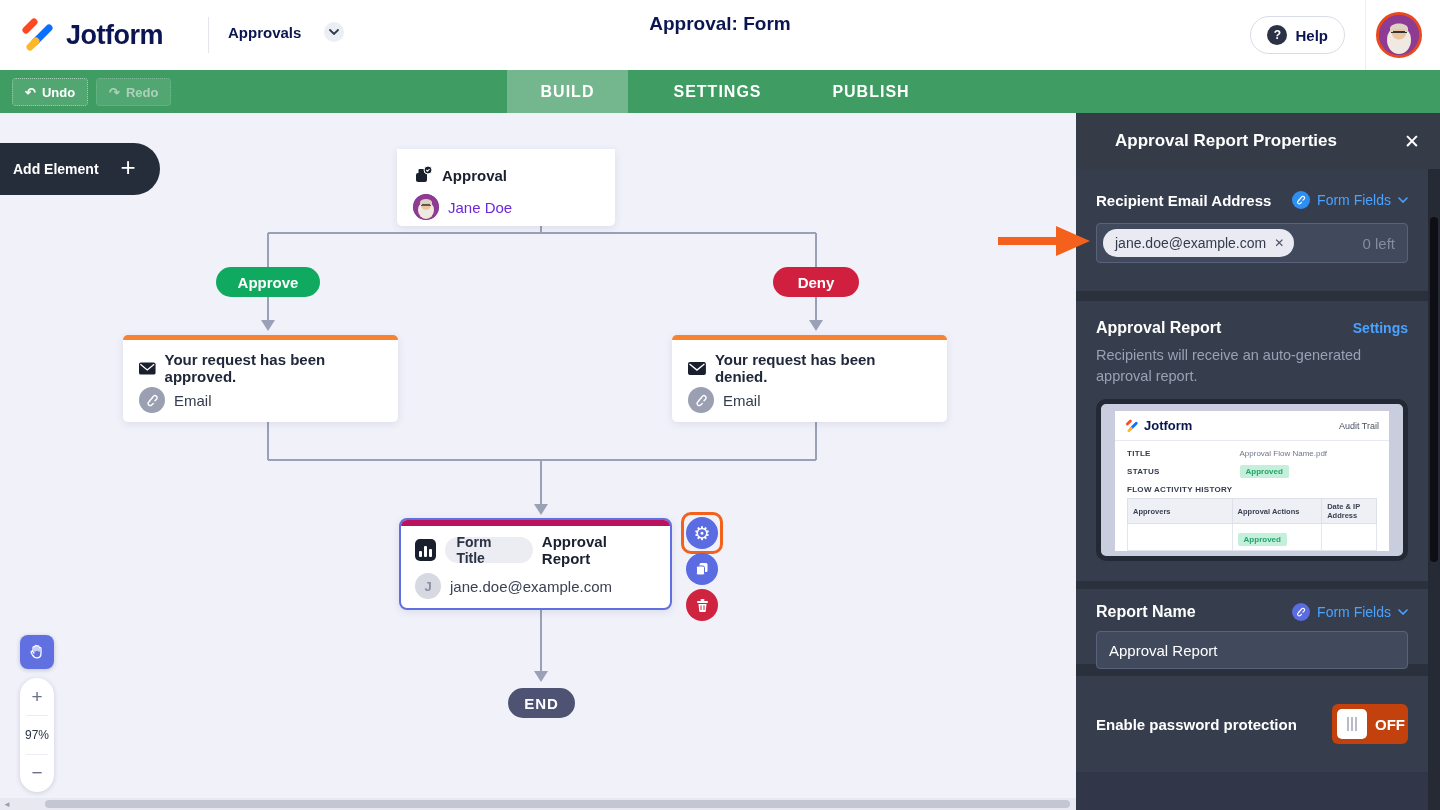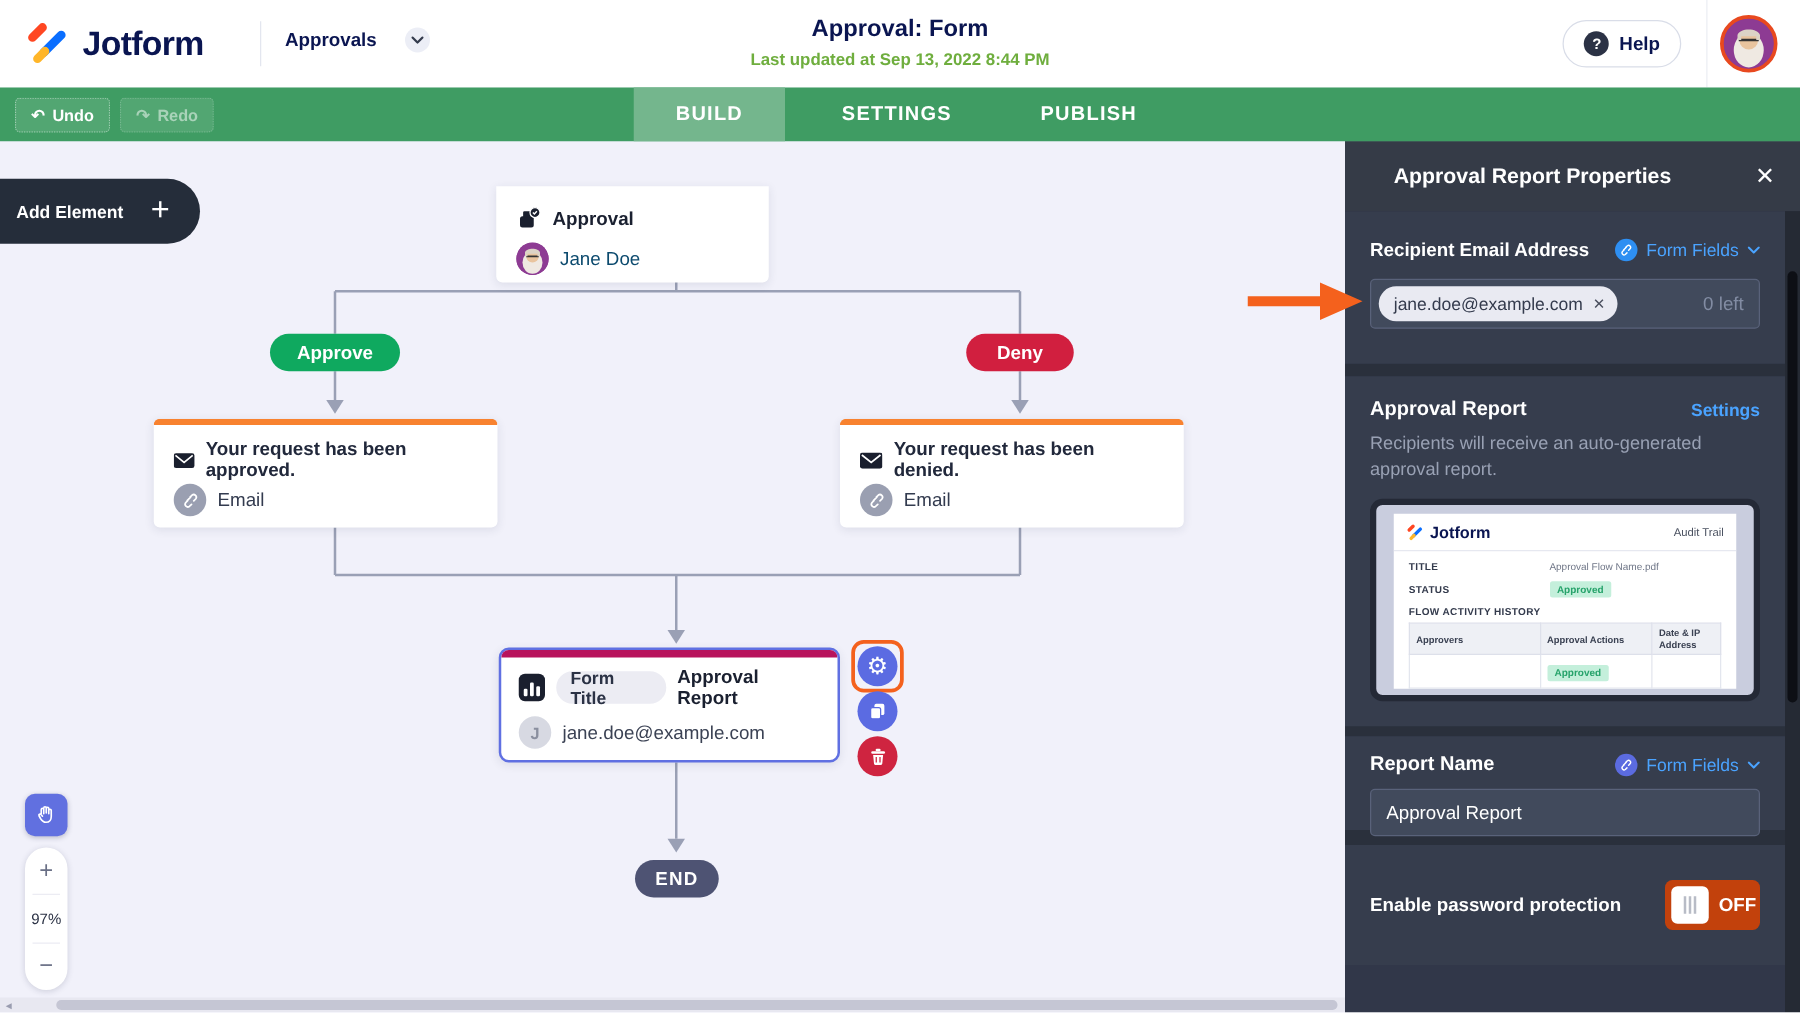--- a/index.html
+++ b/index.html
@@ -38,21 +38,21 @@
   .tab-publish { width:128px; }
 
   
   .canvas { position:absolute; left:0; top:113px; width:1440px; height:697px; background:#f1f1fa; }
   .connectors { position:absolute; left:0; top:0; z-index:1; }
 
   .node-card { position:absolute; background:#fff; border-radius:5px; box-shadow:0 2px 8px rgba(40,45,80,0.10); z-index:2; }
   .approval-node { left:397px; top:0; width:218px; height:77px; padding:10px 16px 0; border-radius:0 0 5px 5px;margin-top:36px; }
   .node-row { display:flex; align-items:center; gap:9px; height:32px; }
   .node-title { font-size:15px; font-weight:bold; color:#1a2030; }
-  .assignee-name { font-size:15px; color:#0c4a6e; }
+  .assignee-name { font-size:15px; color:#6d28d9; }
   .mini-avatar { width:26px; height:26px; border:none; }
 
   .branch-badge { position:absolute; height:30px; border-radius:15px; color:#fff; font-size:15px; font-weight:bold; display:flex; align-items:center; justify-content:center; z-index:2; cursor:pointer; }
   .approve-badge { left:216px; top:154px; width:104px; background:#0fa95f; }
   .deny-badge { left:773px; top:154px; width:86px; background:#d11f3f; }
 
   .email-card { width:275px; height:87px; border-top:5px solid #f8822f; padding:12px 16px 0; }
   .email-approved { left:123px; top:222px; }
   .email-denied { left:672px; top:222px; }
   .email-msg { font-size:15px; font-weight:bold; color:#21283b; }
@@ -313,21 +313,20 @@
     <div class="approvals-nav">
       <span class="lbl">Approvals</span>
       <span class="chev-circle">
         <svg width="10" height="6" viewBox="0 0 10 6">
             <path d="M1 1l4 4 4-4" stroke="#343b4d" stroke-width="1.8" fill="none" stroke-linecap="round"></path>
           </svg>
       </span>
     </div>
     <div class="title-stack">
       <div class="page-title">Approval: Form</div>
-      <div class="page-subtitle">Last updated at Sep 13, 2022 8:44 PM</div>
     </div>
     <div class="help-btn">
       <span class="help-q">?</span>
       <span class="help-lbl">Help</span>
     </div>
     <div class="hdr-divider2"></div>
     <span class="avatar avatar-hdr">
       <svg width="40" height="40" viewBox="0 0 40 40">
           <circle cx="20" cy="20" r="20" fill="#8d3b93"></circle>
           <ellipse cx="20" cy="25" rx="12" ry="14" fill="#efe9e2"></ellipse>

